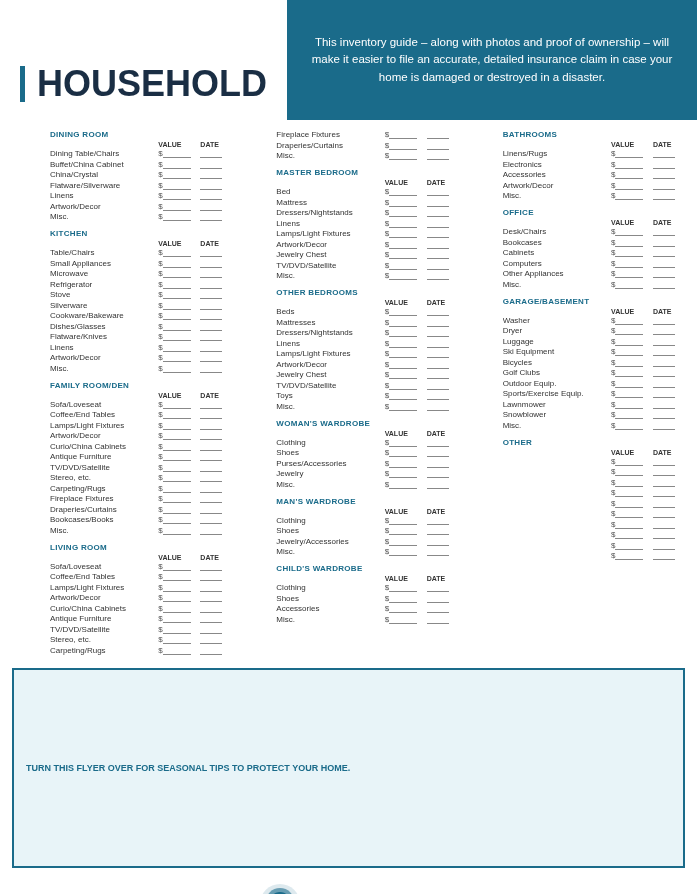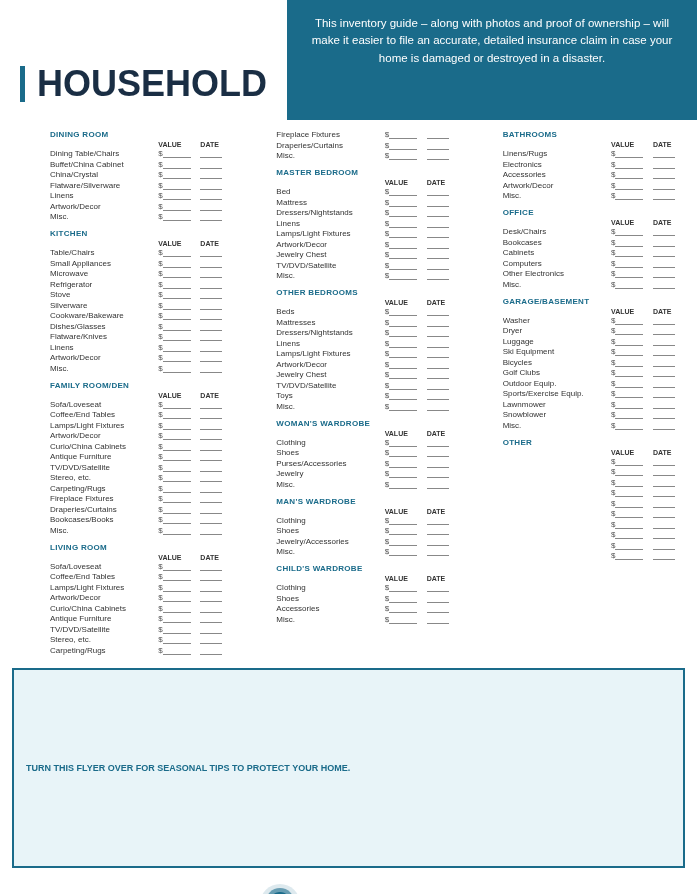--- a/index.html
+++ b/index.html
@@ -33,20 +33,21 @@
       font-size: 36px;
       font-weight: 900;
       color: #1a2e44;
       line-height: 1;
       text-transform: uppercase;
     }
     .header-right {
       background: #1a6b8a;
       flex: 1;
       display: flex;
+      align-items: center;
       padding: 15px 18px;
     }
     .header-right p {
       color: #fff;
       font-size: 11.5px;
       line-height: 1.5;
       text-align: center;
     }
 
     
@@ -694,21 +695,21 @@
         <span class="item-name">Cabinets</span>
         <span class="item-value">$<span class="underline-field"></span></span>
         <span class="item-date"><span class="underline-date"></span></span>
       </div>
     <div class="inv-row">
         <span class="item-name">Computers</span>
         <span class="item-value">$<span class="underline-field"></span></span>
         <span class="item-date"><span class="underline-date"></span></span>
       </div>
     <div class="inv-row">
-        <span class="item-name">Other Electronics</span>
+        <span class="item-name">Other Appliances</span>
         <span class="item-value">$<span class="underline-field"></span></span>
         <span class="item-date"><span class="underline-date"></span></span>
       </div>
     <div class="inv-row">
         <span class="item-name">Misc.</span>
         <span class="item-value">$<span class="underline-field"></span></span>
         <span class="item-date"><span class="underline-date"></span></span>
       </div>
 
     <div class="section-header">GARAGE/BASEMENT</div>

